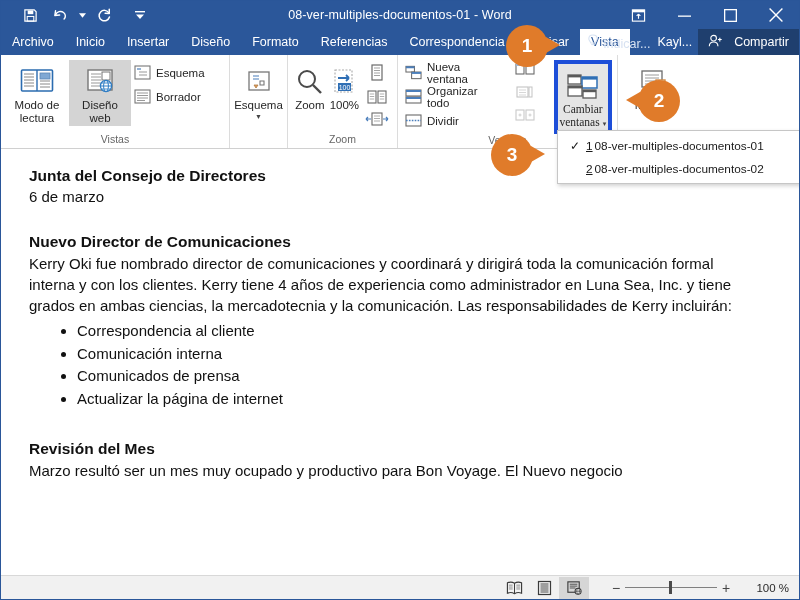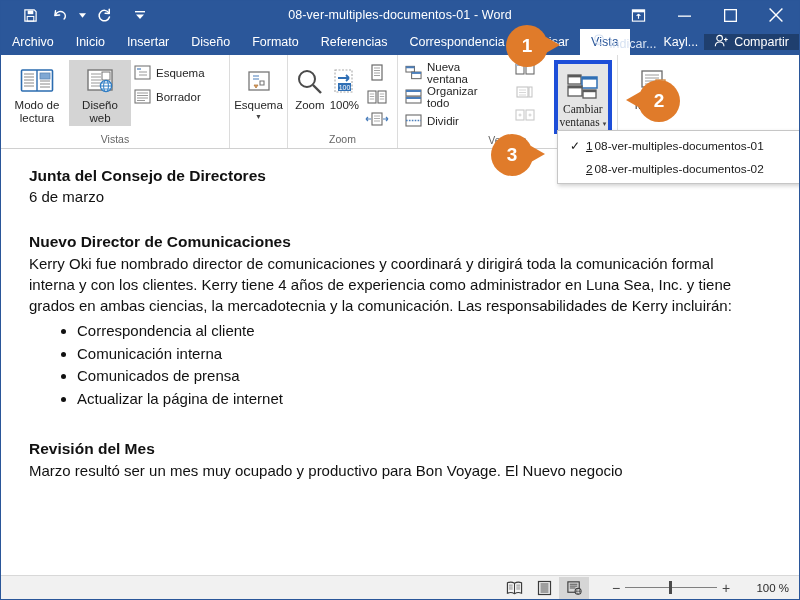--- a/index.html
+++ b/index.html
@@ -85,25 +85,25 @@
     right: 0; top: 0; height: 26px;
     display: flex; align-items: center;
   }
   .tell-me {
     display: flex; align-items: flex-end; gap: 4px;
     color: #d7e2f2; font-size: 12.5px;
     padding: 0 5px;
   }
   .user-name { color: #ffffff; font-size: 12.5px; padding: 0 6px 0 2px; }
   .share-btn {
-    display: flex; align-items: center; gap: 5px;
+    display: flex; align-items: center; gap: 11px;
     background: #1f3f6e;
     color: #ffffff;
     font-size: 12.5px;
-    height: 16px;
+    height: 26px;
     padding: 0 10px;
   }
 
   
   .ribbon {
     position: relative;
     height: 94px;
     background: #ffffff;
     border-bottom: 1px solid #d0d0d0;
     display: flex;

